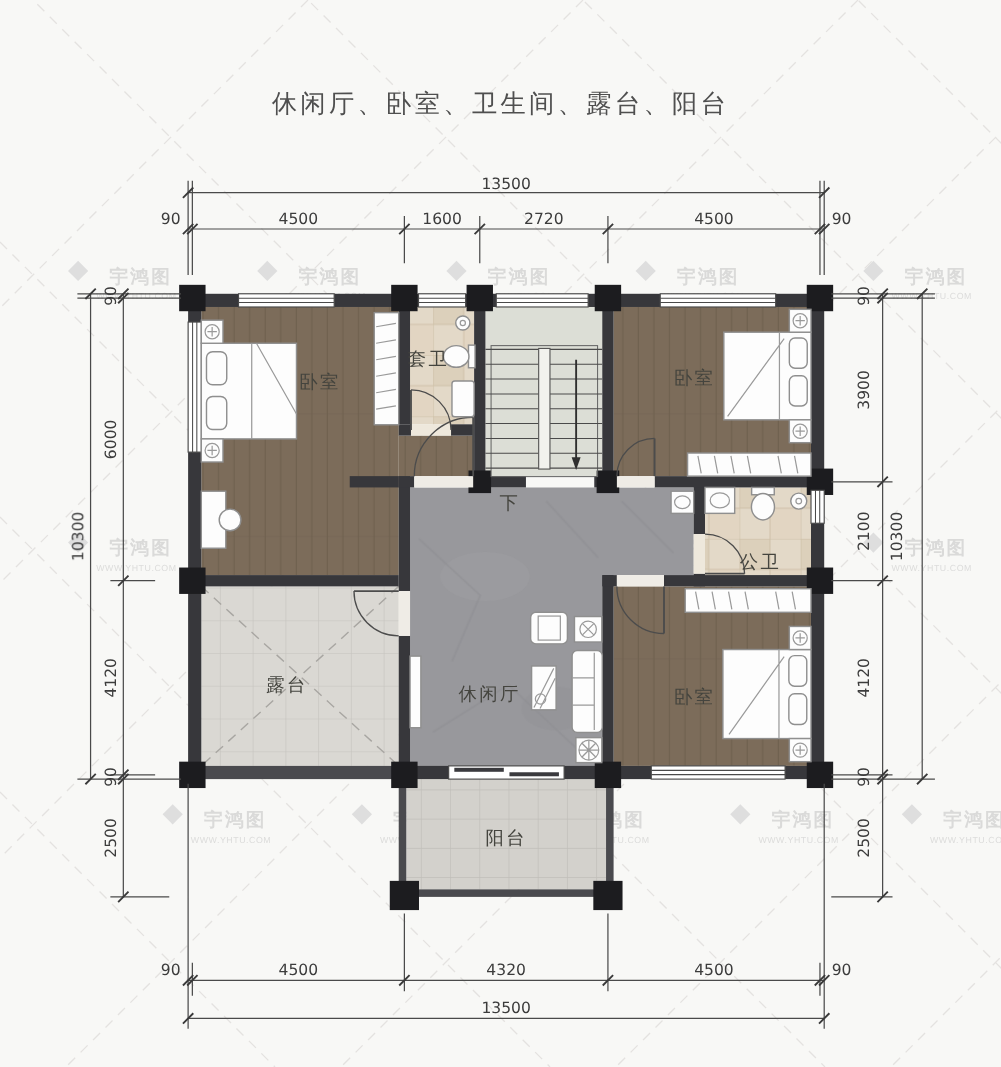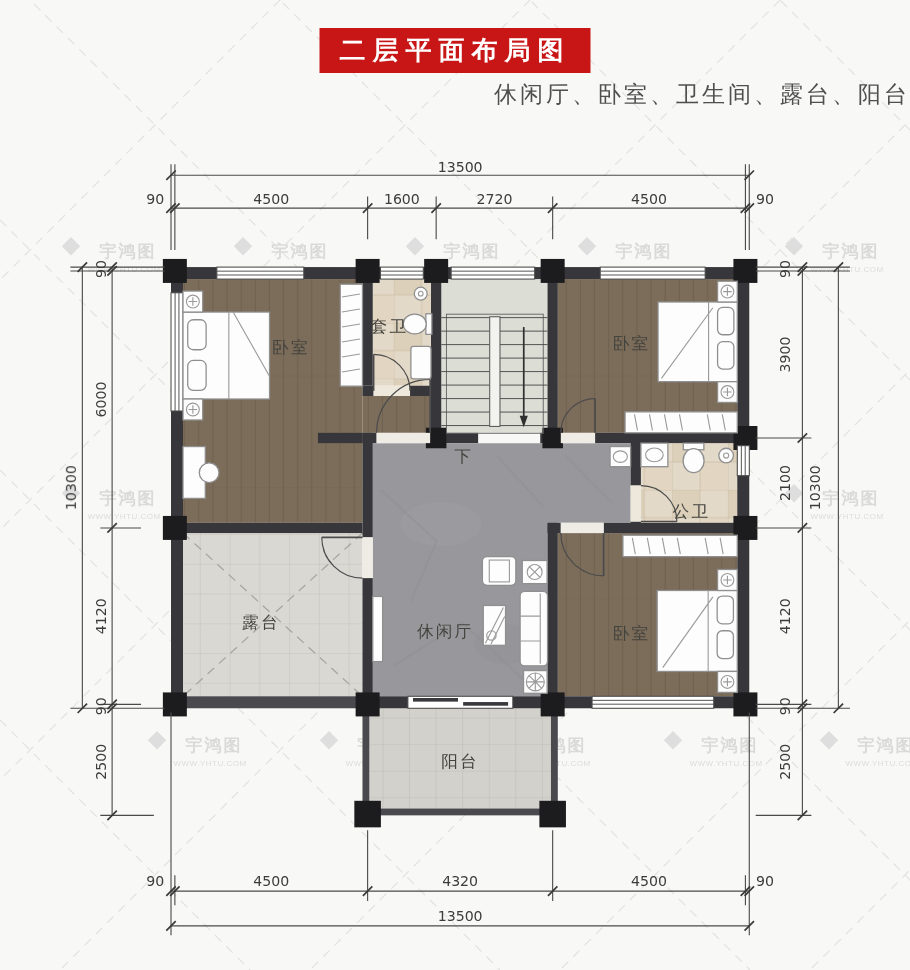--- a/index.html
+++ b/index.html
@@ -3,21 +3,21 @@
 <meta charset="utf-8">
 <style>
   html,body{margin:0;padding:0;}
   .page{position:relative;width:910px;height:970px;background:#f8f8f6;overflow:hidden;
         font-family:"Liberation Sans","DejaVu Sans",sans-serif;}
   .wm-layer{position:absolute;left:0;top:0;}
   .banner{position:absolute;top:28px;left:50%;transform:translateX(-50%);
           background:#c81515;color:#ffffff;padding:5px 20px;
           font-family:"DejaVu Serif","Liberation Serif",serif;
           font-size:26px;font-weight:bold;letter-spacing:7px;white-space:nowrap;}
-  .subtitle{position:absolute;top:79px;left:0;width:100%;text-align:right;
+  .subtitle{position:absolute;top:79px;left:0;width:100%;text-align:center;
             color:#4f4f4f;font-size:23px;letter-spacing:3px;}
   .plan{position:absolute;left:53px;top:145px;}
   
   .wall{fill:#37373b;}
   .wall-lt{fill:#4a4a4e;}
   .col{fill:#1c1c1f;}
   .win{fill:#ffffff;stroke:#4a4a4a;stroke-width:24;}
   .winline{stroke:#4a4a4a;stroke-width:22;fill:none;}
   .door-arc{stroke:#4c4c4c;stroke-width:28;fill:none;}
   .door-leaf{stroke:#4c4c4c;stroke-width:40;}
@@ -115,23 +115,20 @@
           <text class="wm-u" x="2" y="19">WWW.YHTU.COM</text>
         </g>
       <g transform="translate(880,747)">
           <rect class="wm-d" x="-58" y="-13" width="13" height="13" transform="rotate(45 -51 -6)"></rect>
           <text class="wm-t" x="6" y="4">宇鸿图</text>
           <text class="wm-u" x="2" y="19">WWW.YHTU.COM</text>
         </g>
     </g>
   </svg>
 
-  <div class="banner">
-    <span>二层平面布局图</span>
-  </div>
   <div class="subtitle">休闲厅、卧室、卫生间、露台、阳台</div>
 
   <svg class="plan" width="810" height="801" viewBox="-2750 -2850 18900 18700">
     <defs>
       <pattern id="wood" width="330" height="2600" patternUnits="userSpaceOnUse">
         <rect width="330" height="2600" fill="#7c6c5a"></rect>
         <line x1="318" y1="0" x2="318" y2="2600" stroke="#665847" stroke-width="30" opacity="0.55"></line>
         <line x1="0" y1="2550" x2="330" y2="2550" stroke="#6d5f4e" stroke-width="24" opacity="0.35"></line>
       </pattern>
       <pattern id="tileL" width="695" height="695" patternUnits="userSpaceOnUse">

